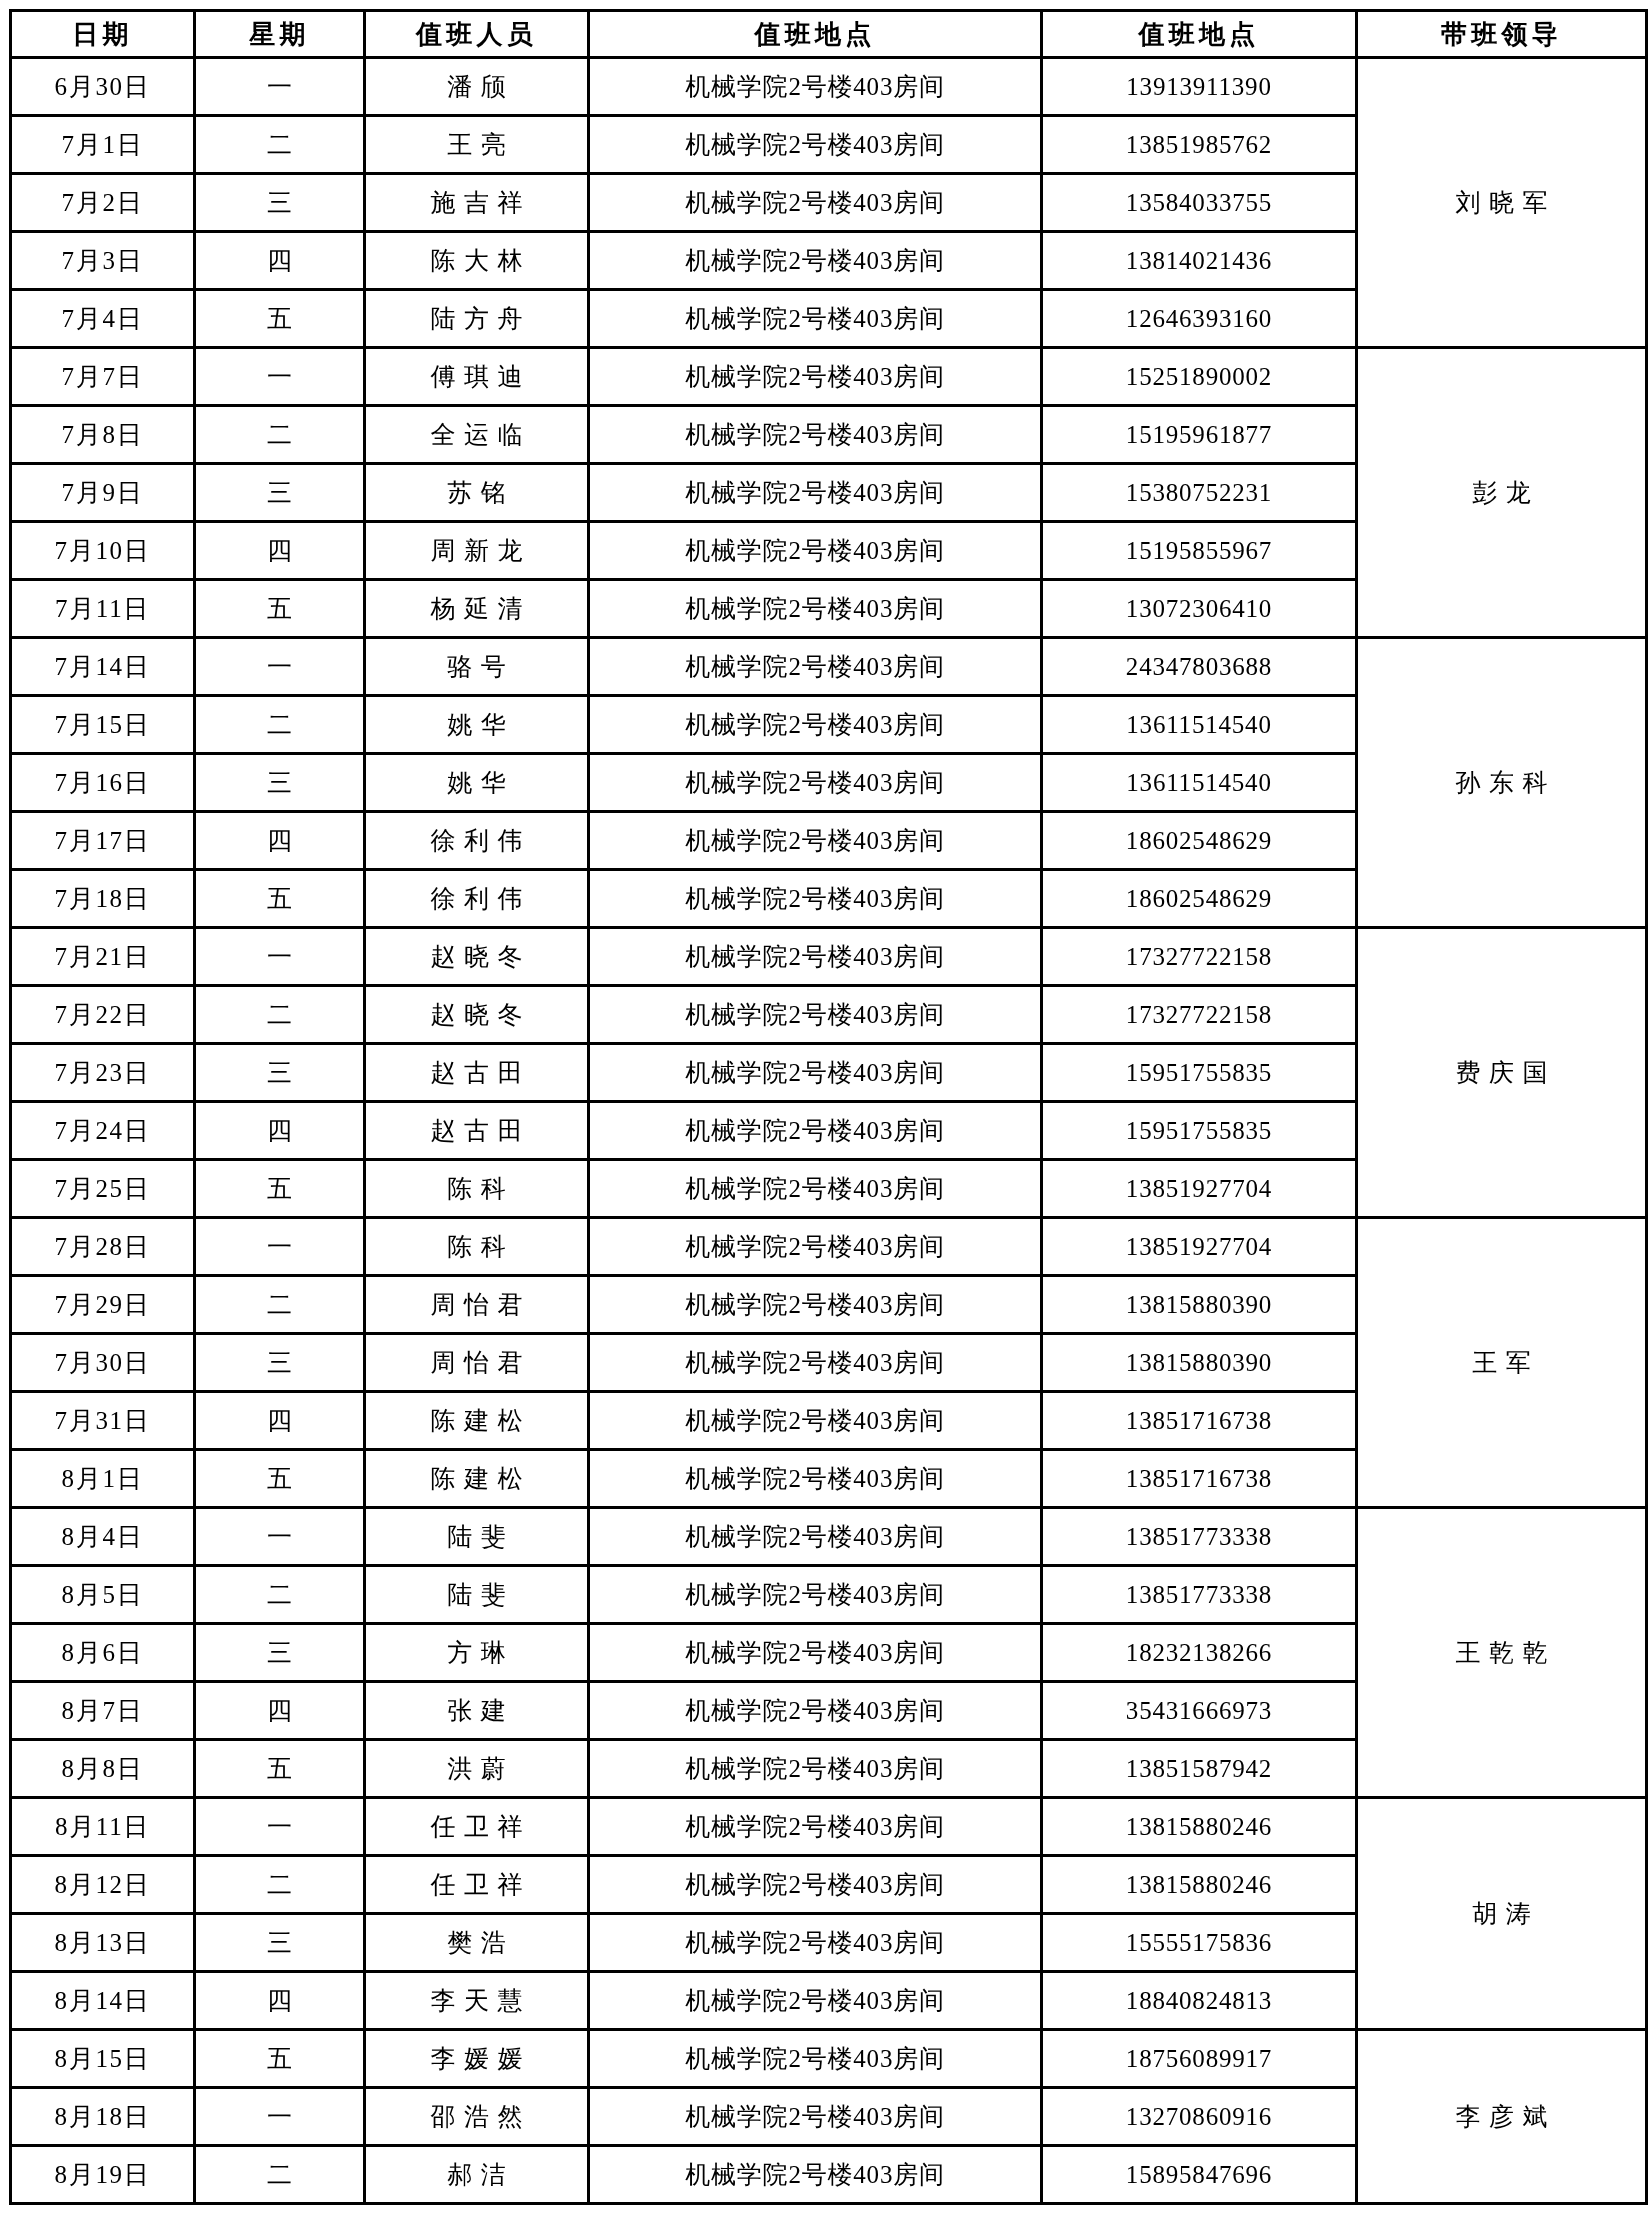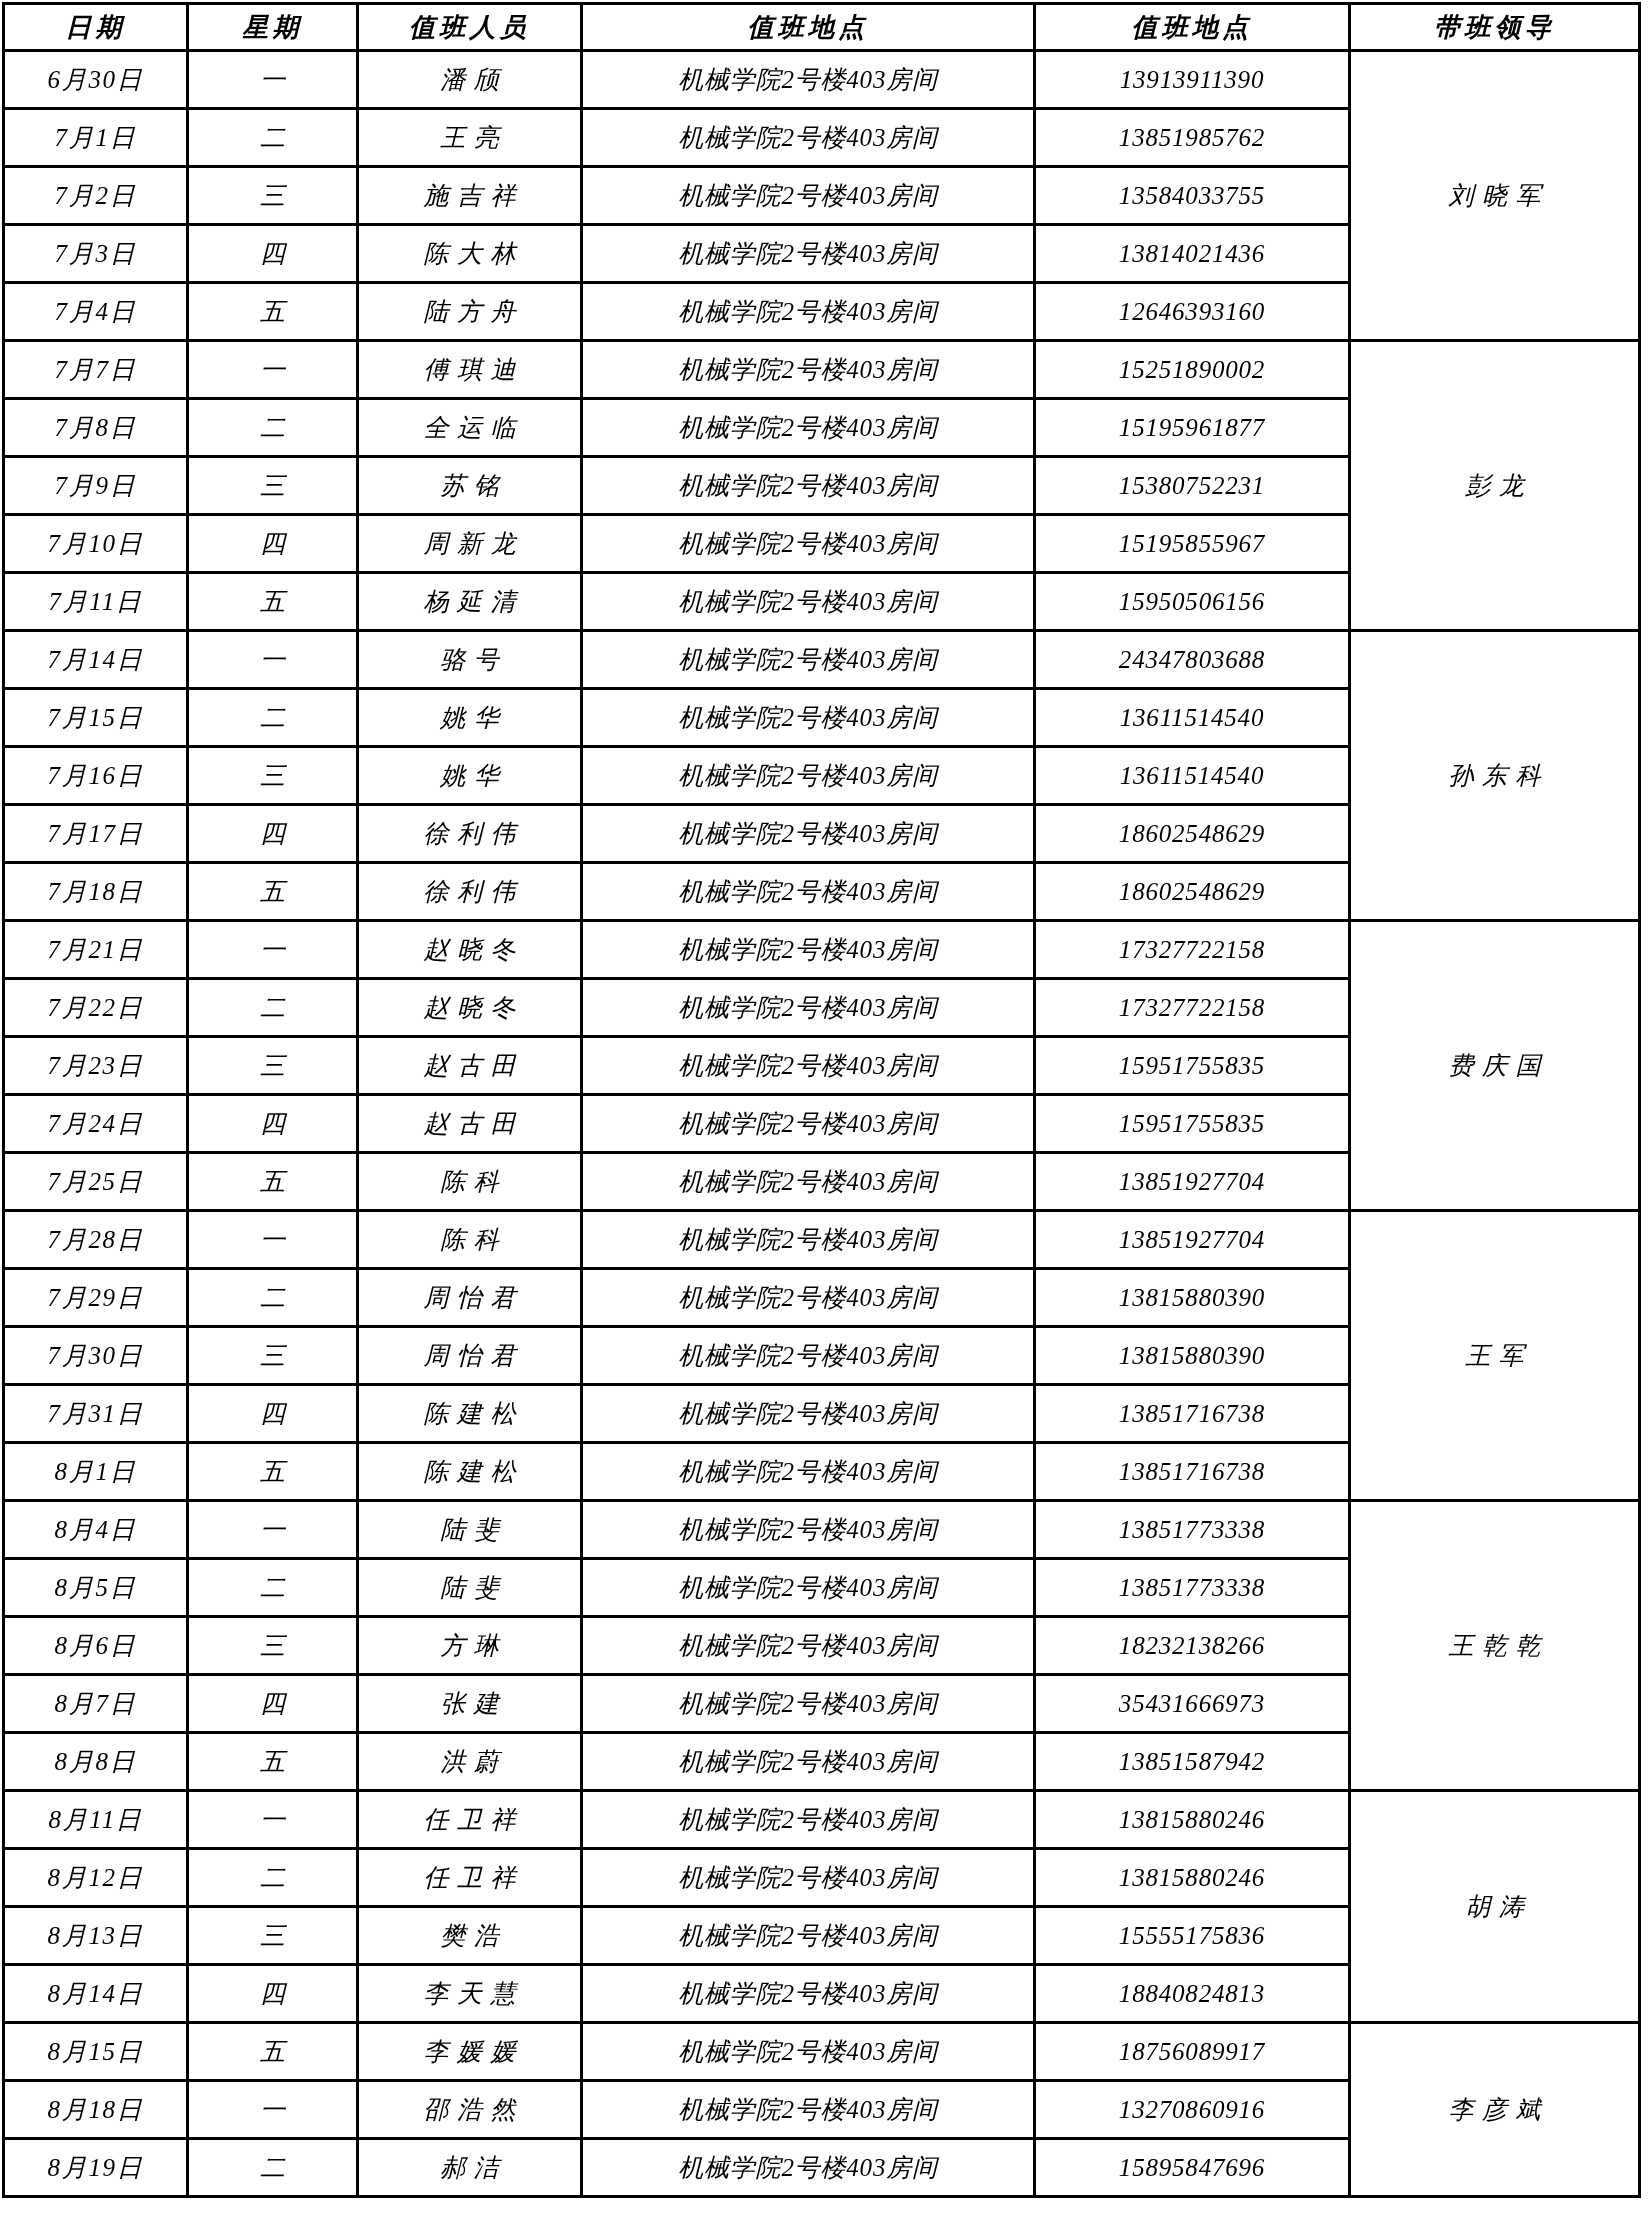--- a/index.html
+++ b/index.html
@@ -4,22 +4,21 @@
 <style>
   html, body {
     margin: 0;
     padding: 0;
     background: #ffffff;
     width: 1651px;
     height: 2216px;
     overflow: hidden;
   }
   .sheet {
-    padding: 2px;
-    font-style: italic;
+    padding: 9px;
   }
   table.duty {
     border-collapse: collapse;
     table-layout: fixed;
     width: 1637px;
   }
   table.duty th,
   table.duty td {
     border: 3.4px solid #000000;
     text-align: center;
@@ -135,21 +134,21 @@
           <td class="c-weekday">四</td>
           <td class="c-person">周新龙</td>
           <td class="c-place">机械学院2号楼403房间</td>
           <td class="c-phone">15195855967</td>
         </tr>
         <tr>
           <td class="c-date">7月11日</td>
           <td class="c-weekday">五</td>
           <td class="c-person">杨延清</td>
           <td class="c-place">机械学院2号楼403房间</td>
-          <td class="c-phone">15950506156</td>
+          <td class="c-phone">13072306410</td>
         </tr>
         <tr>
           <td class="c-date">7月14日</td>
           <td class="c-weekday">一</td>
           <td class="c-person">骆号</td>
           <td class="c-place">机械学院2号楼403房间</td>
           <td class="c-phone">24347803688</td>
           <td class="c-leader" rowspan="5">孙东科</td>
         </tr>
         <tr>

